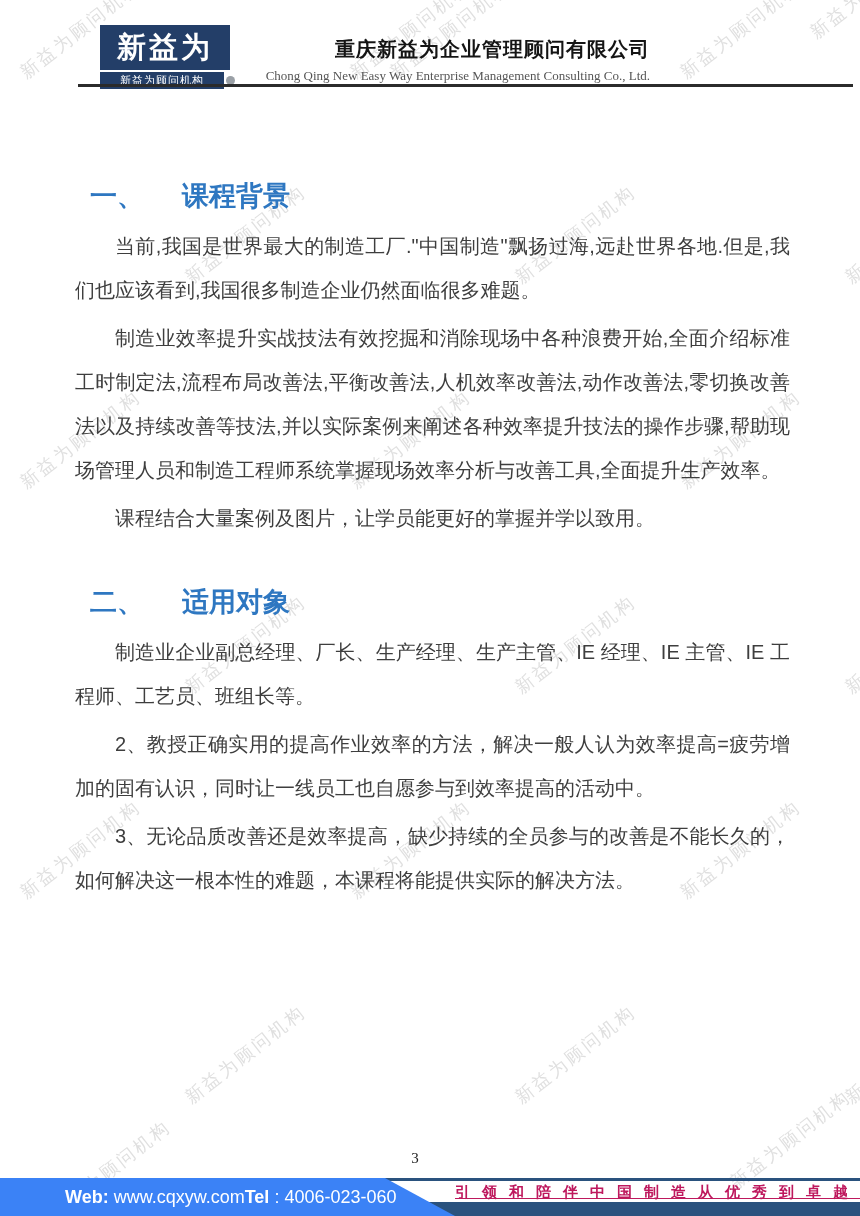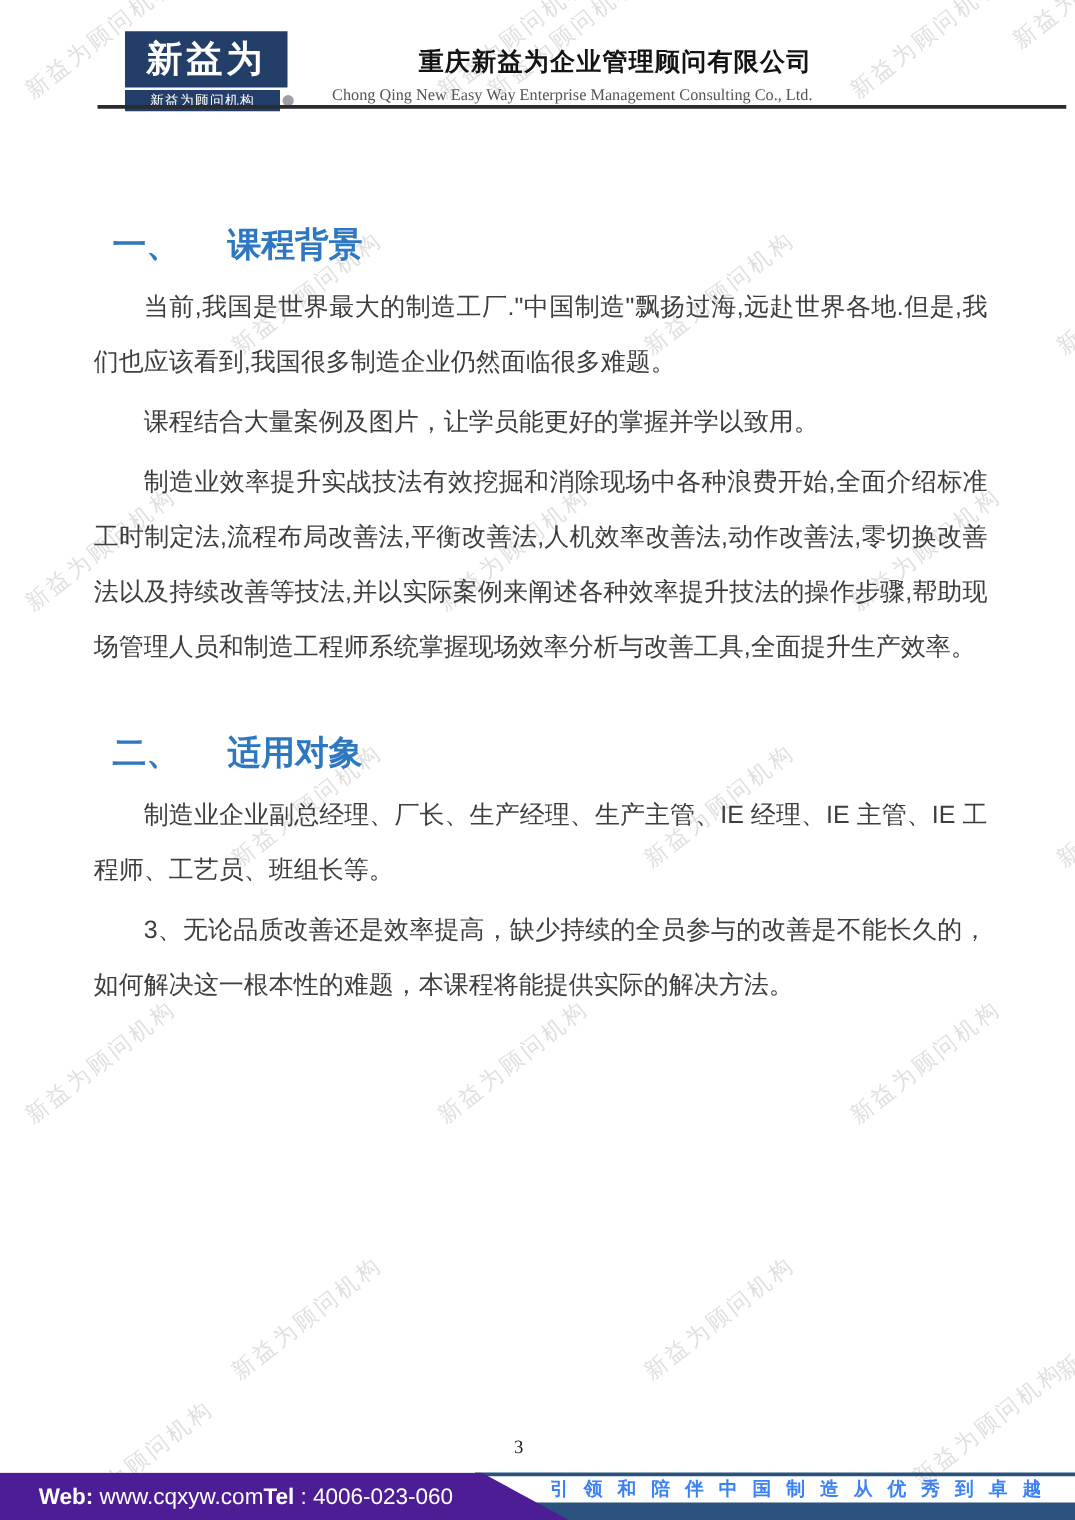--- a/index.html
+++ b/index.html
@@ -36,26 +36,26 @@
   .content p + p{margin-top:4px;}
   .heading.h2{margin-top:46px;}
   .heading.h3{margin-top:48px;}
 
   
   .page-number{position:absolute;left:405px;top:1150px;width:20px;text-align:center;
                font-size:15px;color:#222;font-family:"Liberation Serif","DejaVu Serif",serif;z-index:3;}
   .footer{position:absolute;left:0;bottom:0;width:860px;height:38px;z-index:2;}
   .footer-line{position:absolute;top:0;left:380px;right:0;height:3px;background:#2a527e;}
   .footer-slogan{position:absolute;top:3px;left:440px;right:0;height:21px;line-height:21px;
-                 text-align:left;color:#3b82f6;font-size:15px;font-weight:bold;
-                 letter-spacing:12px;white-space:nowrap;}
+                 text-align:right;color:#be185d;font-size:15px;font-weight:bold;
+                 letter-spacing:12px;white-space:nowrap;text-decoration:underline;}
   .footer-bar{position:absolute;top:24px;left:400px;right:0;height:14px;background:#2a527e;}
-  .footer-left{position:absolute;top:0;left:0;width:455px;height:38px;background:#4c1d95;
+  .footer-left{position:absolute;top:0;left:0;width:455px;height:38px;background:#3b82f6;
                clip-path:polygon(0 0,385px 0,455px 100%,0 100%);color:#fff;font-size:18px;
-               line-height:38px;padding-left:31px;box-sizing:border-box;white-space:nowrap;}
+               line-height:38px;padding-left:65px;box-sizing:border-box;white-space:nowrap;}
   .footer-left .b{font-weight:bold;}
 </style>
 </head>
 <body>
 
 <div class="page">
 
   <div id="wm-layer">
       <div class="wm" style="left: 30px; top: 60px;">新益为顾问机构</div>
       <div class="wm" style="left: 360px; top: 60px;">新益为顾问机构</div>
@@ -93,28 +93,29 @@
     </div>
     <div class="header-rule"></div>
   </div>
 
   <div class="content">
 
     <div class="heading h1">
       <span class="h-num">一、</span><span class="h-title">课程背景</span>
     </div>
     <p>当前,我国是世界最大的制造工厂."中国制造"飘扬过海,远赴世界各地.但是,我们也应该看到,我国很多制造企业仍然面临很多难题。</p>
+    <p>制造业效率提升实战技法有效挖掘和消除现场中各种浪费开始,全面介绍标准工时制定法,流程布局改善法,平衡改善法,人机效率改善法,动作改善法,零切换改善法以及持续改善等技法,并以实际案例来阐述各种效率提升技法的操作步骤,帮助现场管理人员和制造工程师系统掌握现场效率分析与改善工具,全面提升生产效率。</p>
     <p>课程结合大量案例及图片，让学员能更好的掌握并学以致用。</p>
-    <p>制造业效率提升实战技法有效挖掘和消除现场中各种浪费开始,全面介绍标准工时制定法,流程布局改善法,平衡改善法,人机效率改善法,动作改善法,零切换改善法以及持续改善等技法,并以实际案例来阐述各种效率提升技法的操作步骤,帮助现场管理人员和制造工程师系统掌握现场效率分析与改善工具,全面提升生产效率。</p>
 
     <div class="heading h2">
       <span class="h-num">二、</span><span class="h-title">适用对象</span>
     </div>
     <p>制造业企业副总经理、厂长、生产经理、生产主管、IE 经理、IE 主管、IE 工程师、工艺员、班组长等。</p>
 
+    <p>2、教授正确实用的提高作业效率的方法，解决一般人认为效率提高=疲劳增加的固有认识，同时让一线员工也自愿参与到效率提高的活动中。</p>
     <p>3、无论品质改善还是效率提高，缺少持续的全员参与的改善是不能长久的，如何解决这一根本性的难题，本课程将能提供实际的解决方法。</p>
 
   </div>
 
   <div class="page-number">3</div>
 
   <div class="footer">
     <div class="footer-line"></div>
     <div class="footer-slogan">引领和陪伴中国制造从优秀到卓越</div>
     <div class="footer-bar"></div>

